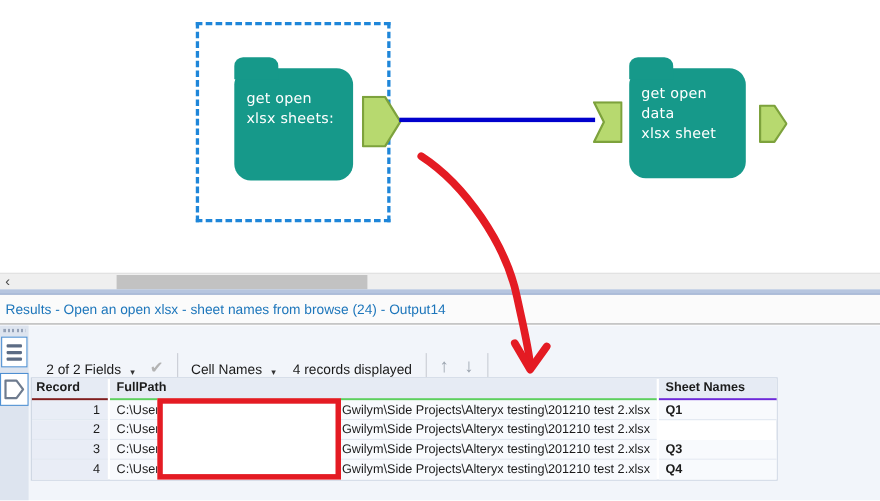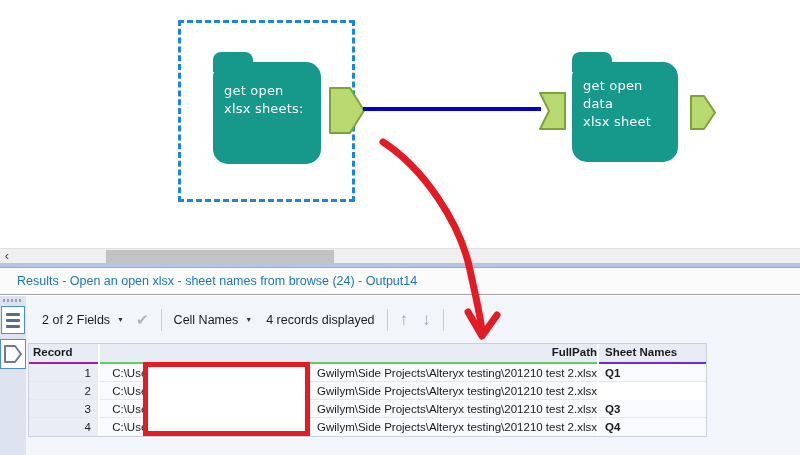--- a/index.html
+++ b/index.html
@@ -31,55 +31,55 @@
   .hscroll-left { position:absolute; left:0; top:0; width:14px; height:15px; color:#4a4a4a;
     font-size:13px; line-height:14px; text-align:center; }
   .hscroll-thumb { position:absolute; left:106px; top:1px; width:228px; height:13px; background:#c2c2c2; }
 
   
   .splitter { position:absolute; left:0; top:263px; width:800px; height:5px; background:#b6c5df;
     border-bottom:1px solid #93a9cd; }
 
   
   .results-title { position:absolute; left:0; top:268px; width:800px; height:27px; background:#fbfbfb;
-    border-bottom:1px solid #a3a3a3; color:#1d76bb; font-size:12.5px; line-height:26px; padding-left:17px;
+    border-bottom:1px solid #a3a3a3; color:#1d76bb; font-size:12.5px; line-height:26px; padding-left:5px;
     white-space:nowrap; }
 
   
   .results-main { position:absolute; left:0; top:296px; width:800px; height:159px; background:#f2f5fa; }
 
   .side-rail { position:absolute; left:0; top:0; width:26px; height:159px; background:#dde4ef; }
   .grip-dots { position:absolute; left:3px; top:3px; width:20px; height:3px;
     background:repeating-linear-gradient(90deg,#93a0b6 0 2px, transparent 2px 4px); }
   .rail-box { position:absolute; background:#fff; border:1px solid #4e8fd2; display:flex;
     align-items:center; justify-content:center; }
   .rail-box.layout { left:1px; top:10px; width:24px; height:28px; flex-direction:column; }
   .rail-box.layout i { display:block; width:14px; height:3px; background:#5c6c85; border-radius:1px; margin:1.5px 0; }
   .rail-box.anchorbtn { left:0; top:43px; width:26px; height:30px; }
 
   .toolbar { position:absolute; left:26px; top:0; width:774px; height:47px; display:flex;
-    align-items:center; font-size:12.5px; color:#1b1b1b; white-space:nowrap; }
+    align-items:flex-end; font-size:12.5px; color:#1b1b1b; white-space:nowrap; }
   .tb-sep { width:1px; height:22px; background:#c9cdd4; margin:0 12px; }
   .caret { font-size:7px; color:#333; margin-left:7px; }
   .check { color:#b3b3b3; font-size:15px; margin-left:12px; }
   .nav-arrow { color:#9aa3ae; font-size:17px; }
   .lbl-fields { margin-left:16px; }
   .lbl-records { margin-left:14px; }
   .nav-down { margin-left:14px; }
 
   
   .rtable { position:absolute; left:28px; top:47px; width:679px; background:#fff;
     border:1px solid #c8d2e0; font-size:11.5px; }
   .trow, .thead { display:flex; }
   .cell { height:18px; line-height:18px; overflow:hidden; white-space:nowrap; }
   .c-rec   { width:69px;  margin-right:2px; }
-  .c-path  { width:497px; margin-right:2px; padding-left:6px;text-align:right; }
+  .c-path  { width:497px; margin-right:2px; padding-left:6px; }
   .c-sheet { width:107px; padding-left:6px;font-weight:bold; }
   .thead .cell { background:#e6ebf4; font-weight:bold; height:20px; line-height:17px; }
-  .thead .c-rec   { padding-left:4px; border-bottom:2px solid #a21caf; }
+  .thead .c-rec   { padding-left:4px; border-bottom:2px solid #7f1d1d; }
   .thead .c-path  { border-bottom:2px solid #5ed05e; }
   .thead .c-sheet { border-bottom:2px solid #6d28d9; }
   .trow .c-rec { background:#e9edf6; text-align:right; padding-right:7px; }
   .trow .c-path, .trow .c-sheet { background:#f8fafd; }
   .trow .cell { border-bottom:1px solid #e2e8f1; }
   .trow:last-child .cell { border-bottom:none; }
   .gap-spacer { display:inline-block; width:157px; }
 
   .redaction-box { position:absolute; left:143px; top:362px; width:167px; height:74px;
     border:5px solid #e41b23; background:#ffffff; z-index:5; }

